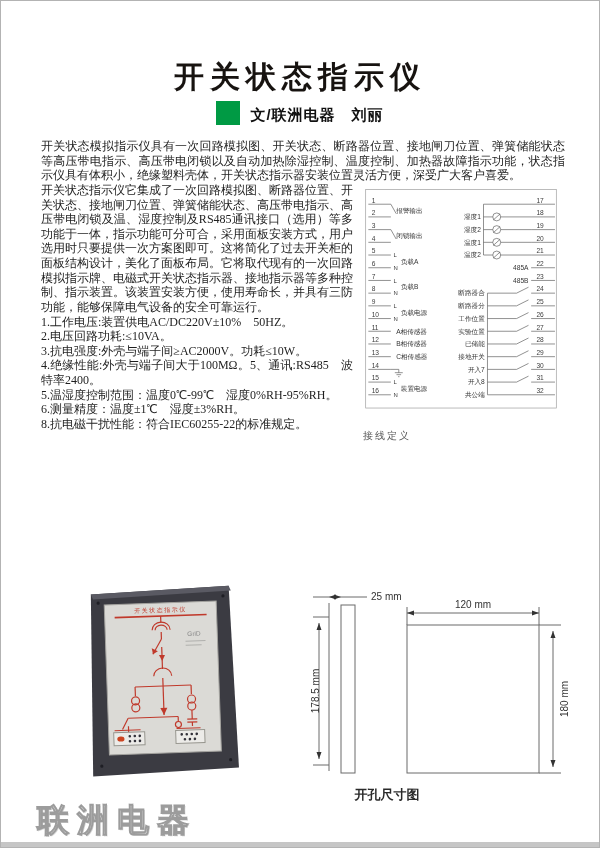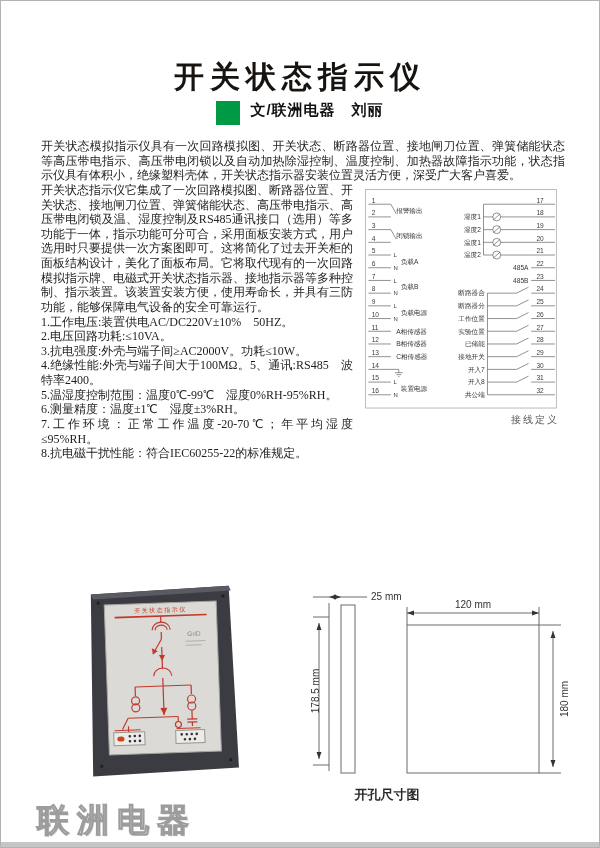--- a/index.html
+++ b/index.html
@@ -3,31 +3,31 @@
 <meta charset="utf-8">
 <style>
   html,body{margin:0;padding:0;background:#ffffff;}
   .page{position:relative;width:600px;height:848px;background:#ffffff;
         border:1px solid #b3b3b3;box-sizing:border-box;overflow:hidden;
         font-family:"Liberation Serif",serif;color:#222;}
   .page-title{position:absolute;top:56px;left:0;width:100%;text-align:center;
         font-family:"Liberation Sans",sans-serif;font-weight:bold;font-size:30px;
         letter-spacing:6px;color:#171310;}
   .byline{position:absolute;top:100px;left:0;width:100%;display:flex;
-        justify-content:center;align-items:flex-start;gap:10px;}
+        justify-content:center;align-items:flex-end;gap:10px;}
   .green-sq{width:24px;height:24px;display:inline-block;}
   .byline-text{font-family:"Liberation Sans",sans-serif;font-weight:bold;
         font-size:15px;color:#111;letter-spacing:1px;}
   .content{position:absolute;left:40px;right:34px;top:138px;
         font-size:12px;line-height:1.22;text-align:justify;color:#1e1e1e;}
   .content p,.content .spec{margin:0;padding:0;}
   .wiring-fig{float:right;width:196px;margin:4px 6px 4px 10px;}
   .wiring-fig svg{width:196px;height:225px;display:block;
         font-family:"Liberation Sans",sans-serif;}
-  .wiring-caption{text-align:right;font-size:10px;color:#555;margin-top:2px;
+  .wiring-caption{text-align:left;font-size:10px;color:#555;margin-top:18px;
         font-family:"Liberation Sans",sans-serif;letter-spacing:2px;}
   .photo-fig{position:absolute;left:78px;top:578px;width:168px;height:210px;}
   .dims-fig{position:absolute;left:306px;top:572px;width:272px;height:232px;
         font-family:"Liberation Sans",sans-serif;}
   .footer-logo{position:absolute;left:36px;top:798px;
         font-family:"Liberation Sans",sans-serif;font-size:32px;font-weight:bold;
         letter-spacing:8px;color:#ffffff;-webkit-text-stroke:1px #9c9c9c;
         text-shadow:1px 1px 0 #d6d6d6;}
   .bottom-strip{position:absolute;left:0;bottom:0;width:100%;height:5px;background:#c6c6c6;}
 </style>
@@ -192,21 +192,20 @@
       <div class="wiring-caption">接线定义</div>
     </div>
 
     <p>开关状态指示仪它集成了一次回路模拟图、断路器位置、开关状态、接地闸刀位置、弹簧储能状态、高压带电指示、高压带电闭锁及温、湿度控制及RS485通讯接口（选用）等多功能于一体，指示功能可分可合，采用面板安装方式，用户选用时只要提供一次方案图即可。这将简化了过去开关柜的面板结构设计，美化了面板布局。它将取代现有的一次回路模拟指示牌、电磁式开关状态指示器、接地指示器等多种控制、指示装置。该装置安装方便，使用寿命长，并具有三防功能，能够保障电气设备的安全可靠运行。</p>
     <div class="spec">1.工作电压:装置供电AC/DC220V±10%　50HZ。</div>
     <div class="spec">2.电压回路功耗:≤10VA。</div>
     <div class="spec">3.抗电强度:外壳与端子间≥AC2000V。功耗≤10W。</div>
     <div class="spec">4.绝缘性能:外壳与端子间大于100MΩ。5、通讯:RS485　波特率2400。</div>
     <div class="spec">5.温湿度控制范围：温度0℃-99℃　湿度0%RH-95%RH。</div>
     <div class="spec">6.测量精度：温度±1℃　湿度±3%RH。</div>
-    <div class="spec">7.工作环境：正常工作温度-20-70℃；年平均湿度≤95%RH。</div>
     <div class="spec">8.抗电磁干扰性能：符合IEC60255-22的标准规定。</div>
   </div>
 
   <div class="photo-fig">
     <svg viewBox="0 0 168 210" width="168" height="210">
       <g transform="rotate(-2 84 105)">
         <polygon points="15,13 153,9 157,191 11,195" fill="#3b3b42"></polygon>
         <polygon points="15,13 153,9 155,14 17,18" fill="#5a5a63"></polygon>
         <circle cx="22" cy="22" r="1.6" fill="#1e1e24"></circle>
         <circle cx="147" cy="19" r="1.6" fill="#1e1e24"></circle>

